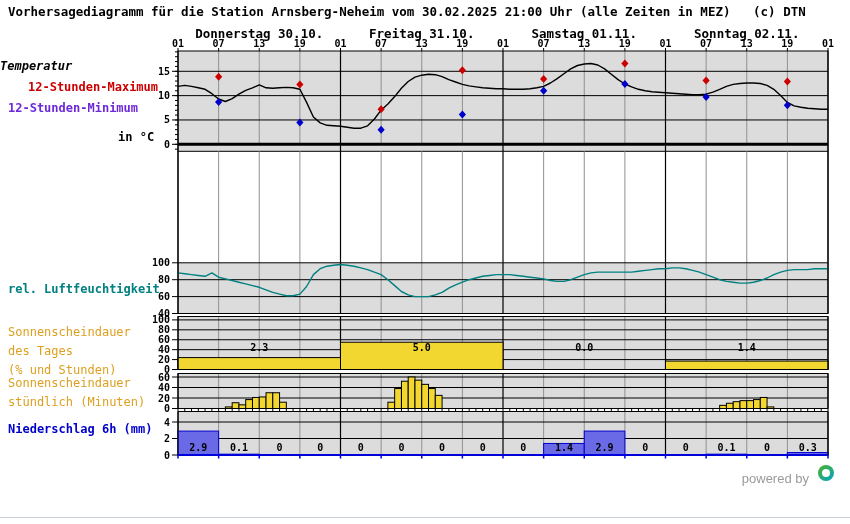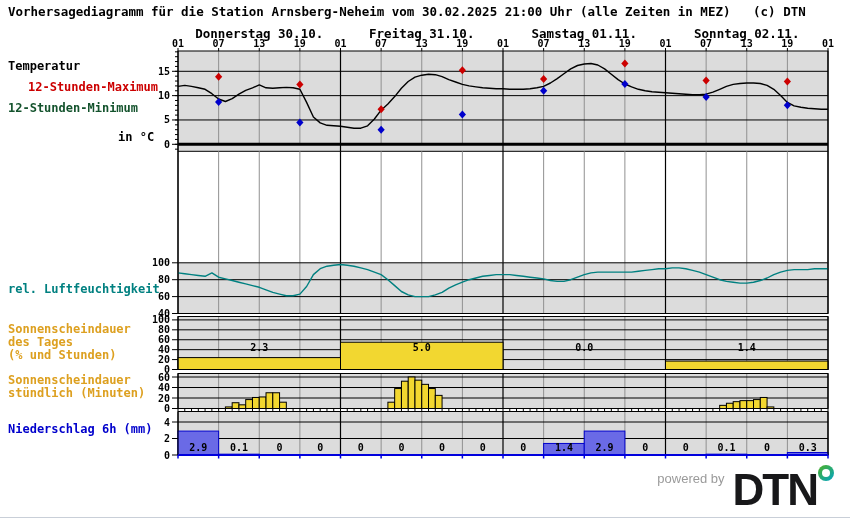--- a/index.html
+++ b/index.html
@@ -1,20 +1,20 @@
 <!DOCTYPE html>
 <html><head>
 <meta charset="utf-8">
 <style>
   html,body{margin:0;padding:0;background:#fff;}
   body{width:850px;height:524px;position:relative;overflow:hidden;
        font-family:"DejaVu Sans Mono", monospace;}
   .abs{position:absolute;}
   .lbl{font-weight:bold;font-size:12px;line-height:12px;white-space:pre;}
-  .lbl3{font-weight:bold;font-size:12px;line-height:13px;white-space:pre;}
+  .lbl3{font-weight:normal;font-size:12px;line-height:19px;white-space:pre;}
   #title{top:4px;left:8px;font-size:12.5px;font-weight:bold;white-space:pre;color:#000;}
   #chart{top:0;left:0;}
   #footer{top:463px;right:16px;display:flex;align-items:flex-end;}
   #powered{font-family:"Liberation Sans",sans-serif;font-size:13px;margin:0 8px 21px 0;}
   #brand{font-family:"Liberation Sans",sans-serif;font-weight:bold;font-size:44px;
          letter-spacing:-2px;line-height:34px;}
   .donut{width:16px;height:16px;border-radius:50%;position:relative;margin:2px 0 26px 1px;}
   .donut::after{content:'';position:absolute;inset:4px;background:#fff;border-radius:50%;}
   #rule{top:517px;left:0;width:850px;height:1px;}
 </style>
@@ -465,30 +465,29 @@
       <text x="563.9375" y="450.5" font-size="10" text-anchor="middle" font-weight="bold" fill="#000000" font-family="DejaVu Sans Mono, monospace">1.4</text>
       <text x="604.5625" y="450.5" font-size="10" text-anchor="middle" font-weight="bold" fill="#000000" font-family="DejaVu Sans Mono, monospace">2.9</text>
       <text x="645.1875" y="450.5" font-size="10" text-anchor="middle" font-weight="bold" fill="#000000" font-family="DejaVu Sans Mono, monospace">0</text>
       <text x="685.8125" y="450.5" font-size="10" text-anchor="middle" font-weight="bold" fill="#000000" font-family="DejaVu Sans Mono, monospace">0</text>
       <text x="726.4375" y="450.5" font-size="10" text-anchor="middle" font-weight="bold" fill="#000000" font-family="DejaVu Sans Mono, monospace">0.1</text>
       <text x="767.0625" y="450.5" font-size="10" text-anchor="middle" font-weight="bold" fill="#000000" font-family="DejaVu Sans Mono, monospace">0</text>
       <text x="807.6875" y="450.5" font-size="10" text-anchor="middle" font-weight="bold" fill="#000000" font-family="DejaVu Sans Mono, monospace">0.3</text>
     </g>
   </svg>
 
-<div class="abs lbl" style="top:60px;left:8px;">Temperatur</div>
+<div class="abs lbl" style="top:60px;left:0;font-style:italic;">Temperatur</div>
 <div class="abs lbl" style="top: 81px; left: 8px; color: rgb(204, 0, 0); margin-left: 20px;">12-Stunden-Maximum</div>
-<div class="abs lbl" style="top: 102px; left: 8px; color: #14532d;">12-Stunden-Minimum</div>
+<div class="abs lbl" style="top: 102px; left: 8px; color: #6d28d9;">12-Stunden-Minimum</div>
 <div class="abs lbl" style="top:131px;left:118px;text-align:right;">in °C</div>
 <div class="abs lbl" style="top: 283px; left: 8px; color: rgb(0, 128, 128);">rel. Luftfeuchtigkeit</div>
 <div class="abs lbl3" style="top: 323px; left: 8px; color: rgb(221, 160, 32);">Sonnenscheindauer
 des Tages
 (% und Stunden)</div>
 <div class="abs lbl3" style="top: 374px; left: 8px; color: rgb(221, 160, 32);">Sonnenscheindauer
 stündlich (Minuten)</div>
 <div class="abs lbl" style="top: 423px; left: 8px; color: rgb(0, 0, 204);">Niederschlag 6h (mm)</div>
 
 <div id="footer" class="abs">
   <span id="powered" style="color: rgb(154, 154, 154);">powered by</span>
-  <span id="brand" style="color: rgb(24, 24, 26);">DTN</span>
   <span class="donut" id="donut" style="background: linear-gradient(140deg, rgb(79, 176, 34), rgb(0, 164, 200));"></span>
 </div>
 <div id="rule" class="abs" style="background: rgb(201, 207, 216);"></div>
 
 </body></html>

